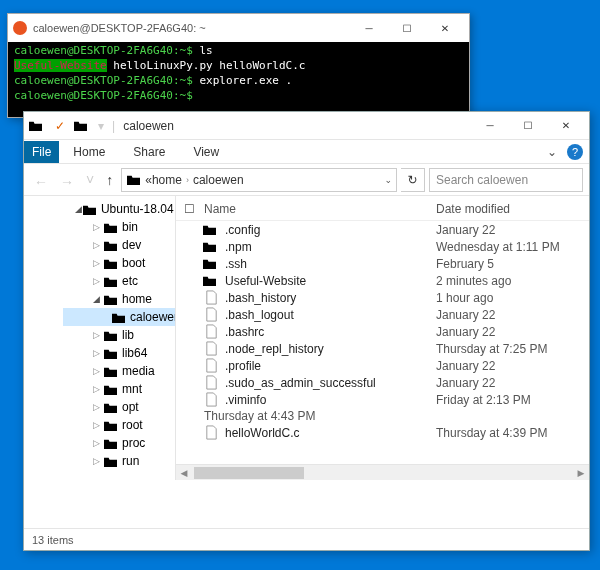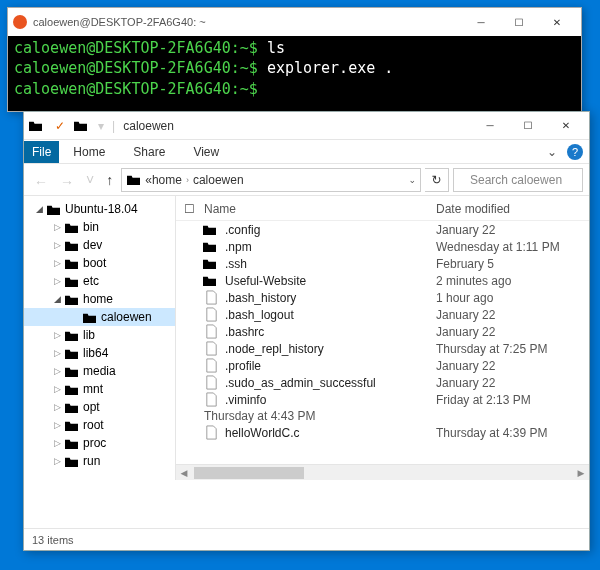--- a/index.html
+++ b/index.html
@@ -1,25 +1,25 @@
 <!DOCTYPE html>
 <html><head>
 <meta charset="utf-8">
 <style>
 * { box-sizing: border-box; margin: 0; padding: 0; }
 body { font-family: "Segoe UI", sans-serif; font-size: 12px; background: #0078d7; width: 600px; height: 570px; overflow: hidden; position: relative; }
 
 
-.terminal-window { position: absolute; top: 7px; left: 7px; width: 575px; height: 105px; background: #4c1d95; border: 1px solid #aaa; box-shadow: 2px 2px 8px rgba(0,0,0,0.3); }
+.terminal-window { position: absolute; top: 13px; left: 7px; width: 463px; height: 105px; background: #4c1d95; border: 1px solid #aaa; box-shadow: 2px 2px 8px rgba(0,0,0,0.3); }
 .terminal-titlebar { height: 28px; background: #fff; display: flex; align-items: center; padding: 0 5px; font-size: 11px; color: #555; }
 .terminal-titlebar .ubuntu-icon { width: 14px; height: 14px; background: #e95420; border-radius: 50%; margin-right: 6px; }
 .terminal-titlebar .title { flex: 1; }
 .win-controls { display: flex; }
 .win-controls div { width: 38px; height: 28px; display: flex; align-items: center; justify-content: center; color: #333; font-size: 10px; }
-.terminal-body { background: #000; color: #fff; font-family: "Consolas", monospace; font-size: 15px; padding: 2px 6px; height: calc(100% - 28px); line-height: 1.35; }
+.terminal-body { background: #000; color: #fff; font-family: "Consolas", monospace; font-size: 11px; padding: 2px 6px; height: calc(100% - 28px); line-height: 1.35; }
 .prompt-user { color: #4cd44c; }
 .hl { background: #00a000; color: #d02050; }
 .cmd { color: #fff; }
 
 
 .explorer-window { position: absolute; top: 111px; left: 23px; width: 567px; height: 440px; background: #fff; border: 1px solid #9aa; box-shadow: 2px 2px 10px rgba(0,0,0,0.3); display: flex; flex-direction: column; }
 .explorer-titlebar { height: 28px; display: flex; align-items: center; padding: 0 4px; border-bottom: 1px solid #e5e5e5; }
 .explorer-titlebar .icons { display: flex; align-items: center; gap: 4px; }
 .explorer-titlebar .check { color: #e06000; font-size: 12px; margin: 0 4px; }
 .explorer-titlebar .sep { color: #ccc; margin: 0 2px; }
@@ -34,25 +34,25 @@
 .ribbon .help { width: 16px; height: 16px; border-radius: 50%; background: #1979ca; color: #fff; display: flex; align-items: center; justify-content: center; font-size: 11px; margin-right: 6px; margin-left: 4px; }
 
 .navbar { height: 32px; display: flex; align-items: center; padding: 3px 6px; gap: 4px; border-bottom: 1px solid #e5e5e5; }
 .navbar .arrow { color: #ccc; font-size: 14px; padding: 0 4px; }
 .navbar .up { color: #333; font-size: 14px; padding: 0 4px; }
 .addressbar { flex: 1; border: 1px solid #ccc; height: 24px; display: flex; align-items: center; padding: 0 4px; font-size: 12px; color: #333; }
 .addressbar .folder-mini { margin-right: 4px; }
 .addressbar .crumb-sep { color: #888; margin: 0 4px; font-size: 9px; }
 .addressbar .dropdown { margin-left: auto; color: #555; font-size: 9px; }
 .refresh { border: 1px solid #ccc; border-left: none; height: 24px; width: 24px; display: flex; align-items: center; justify-content: center; color: #333; }
-.searchbox { width: 130px; border: 1px solid #ccc; height: 24px; display: flex; align-items: center; padding: 0 16px; color: #888; font-size: 12px; }
+.searchbox { width: 154px; border: 1px solid #ccc; height: 24px; display: flex; align-items: center; padding: 0 6px; color: #888; font-size: 12px; }
 
 .explorer-body { flex: 1; display: flex; overflow: hidden; }
 .tree { width: 152px; border-right: 1px solid #e5e5e5; padding: 4px 0; overflow-y: auto; font-size: 12px; }
-.tree-item { display: flex; align-items: center; padding: 2px 4px; white-space: nowrap; }
+.tree-item { display: flex; align-items: center; padding: 2px 4px; white-space: nowrap; margin-left: 39px; }
 .tree-item.root { padding-left: 12px; }
 .tree-item.l1 { padding-left: 30px; }
 .tree-item.l2 { padding-left: 48px; }
 .tree-item.selected { background: #cce8ff; }
 .tree-item .tw { color: #888; font-size: 9px; width: 10px; display: inline-block; }
 .tree-item .tw.closed::before { content: "▷"; }
 .tree-item .tw.open::before { content: "◢"; color: #555; }
 .folder-svg { width: 15px; height: 13px; margin-right: 4px; flex-shrink: 0; }
 
 .filelist { flex: 1; display: flex; flex-direction: column; }
@@ -80,20 +80,21 @@
     <span class="ubuntu-icon"></span>
     <span class="title">caloewen@DESKTOP-2FA6G40: ~</span>
     <div class="win-controls">
       <div>─</div>
       <div>☐</div>
       <div>✕</div>
     </div>
   </div>
   <div class="terminal-body">
     <div><span class="prompt-user"><span>caloewen@DESKTOP-2FA6G40</span>:<span>~</span>$</span> <span class="cmd">ls</span></div>
+    <div><span class="hl">Useful-Website</span><span class="cmd">  helloLinuxPy.py  helloWorldC.c</span></div>
     <div><span class="prompt-user"><span>caloewen@DESKTOP-2FA6G40</span>:<span>~</span>$</span> <span class="cmd">explorer.exe .</span></div>
     <div><span class="prompt-user"><span>caloewen@DESKTOP-2FA6G40</span>:<span>~</span>$</span></div>
   </div>
 </div>
 
 <div class="explorer-window">
   <div class="explorer-titlebar">
     <span class="icons">
       <svg class="folder-svg" viewBox="0 0 16 14">
           <path class="folder" d="M1 3h5l1 2h8v8H1z"></path>

